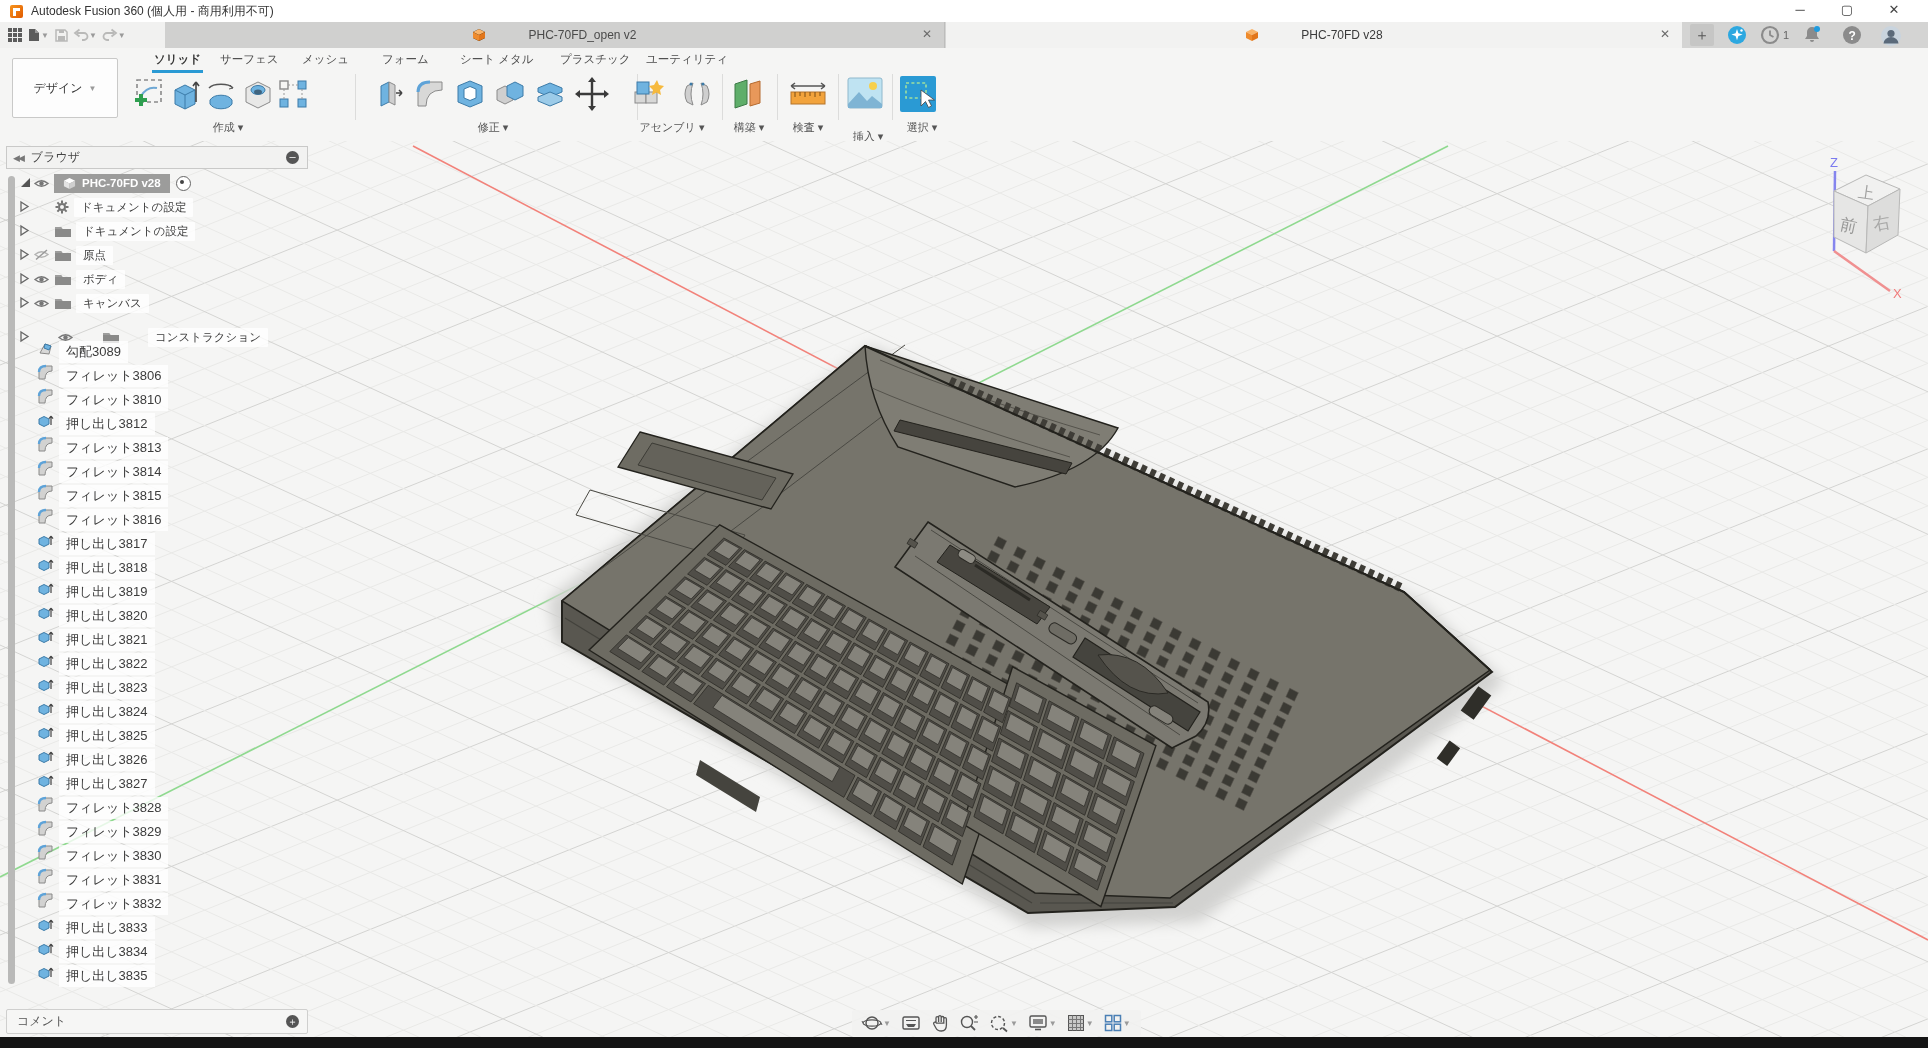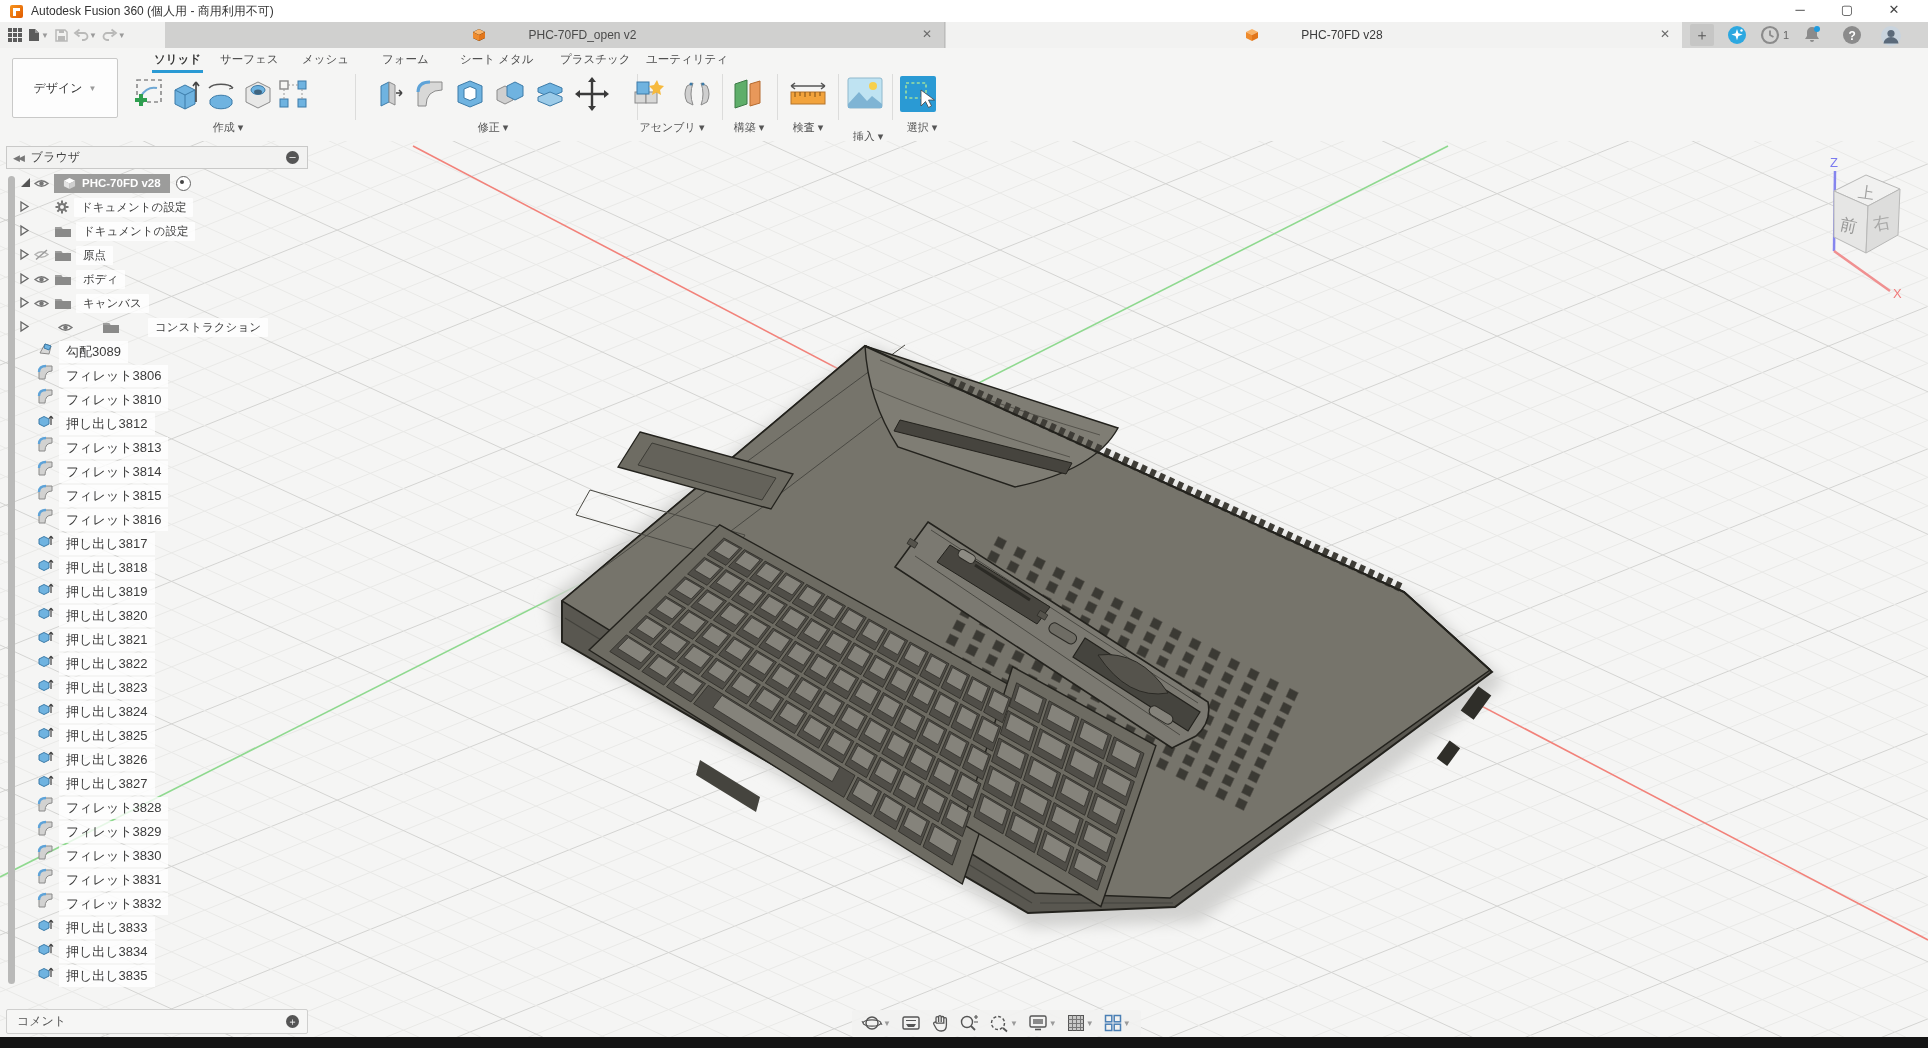--- a/index.html
+++ b/index.html
@@ -994,21 +994,21 @@
               </svg>
             </span>
             <span class="ic">
               <svg width="16" height="12">
                 <path d="M0,2 h6 l1.5,2 H16 v8 H0 Z" fill="#8a8a89"></path>
                 <path d="M0,2 h6 l1.5,2 H0 Z" fill="#9d9d9c"></path>
               </svg>
             </span>
             <span class="lbl">キャンバス</span>
           </div>
-          <div class="trow" style="top: 169px; gap: 24px;">
+          <div class="trow" style="top: 179px; gap: 24px;">
             <span class="arrow"><svg width="9" height="11">
                 <path d="M1,1 L8,5.5 L1,10 Z" fill="none" stroke="#666" stroke-width="1.3"></path>
               </svg></span>
             <span class="ic" style="width:16px;">
               <svg width="15" height="11">
                 <path d="M1,5.5 Q7.5,0 14,5.5 Q7.5,11 1,5.5 Z" fill="none" stroke="#777" stroke-width="1.4"></path>
                 <circle cx="7.5" cy="5.5" r="2.2" fill="#777"></circle>
               </svg>
             </span>
             <span class="ic">

